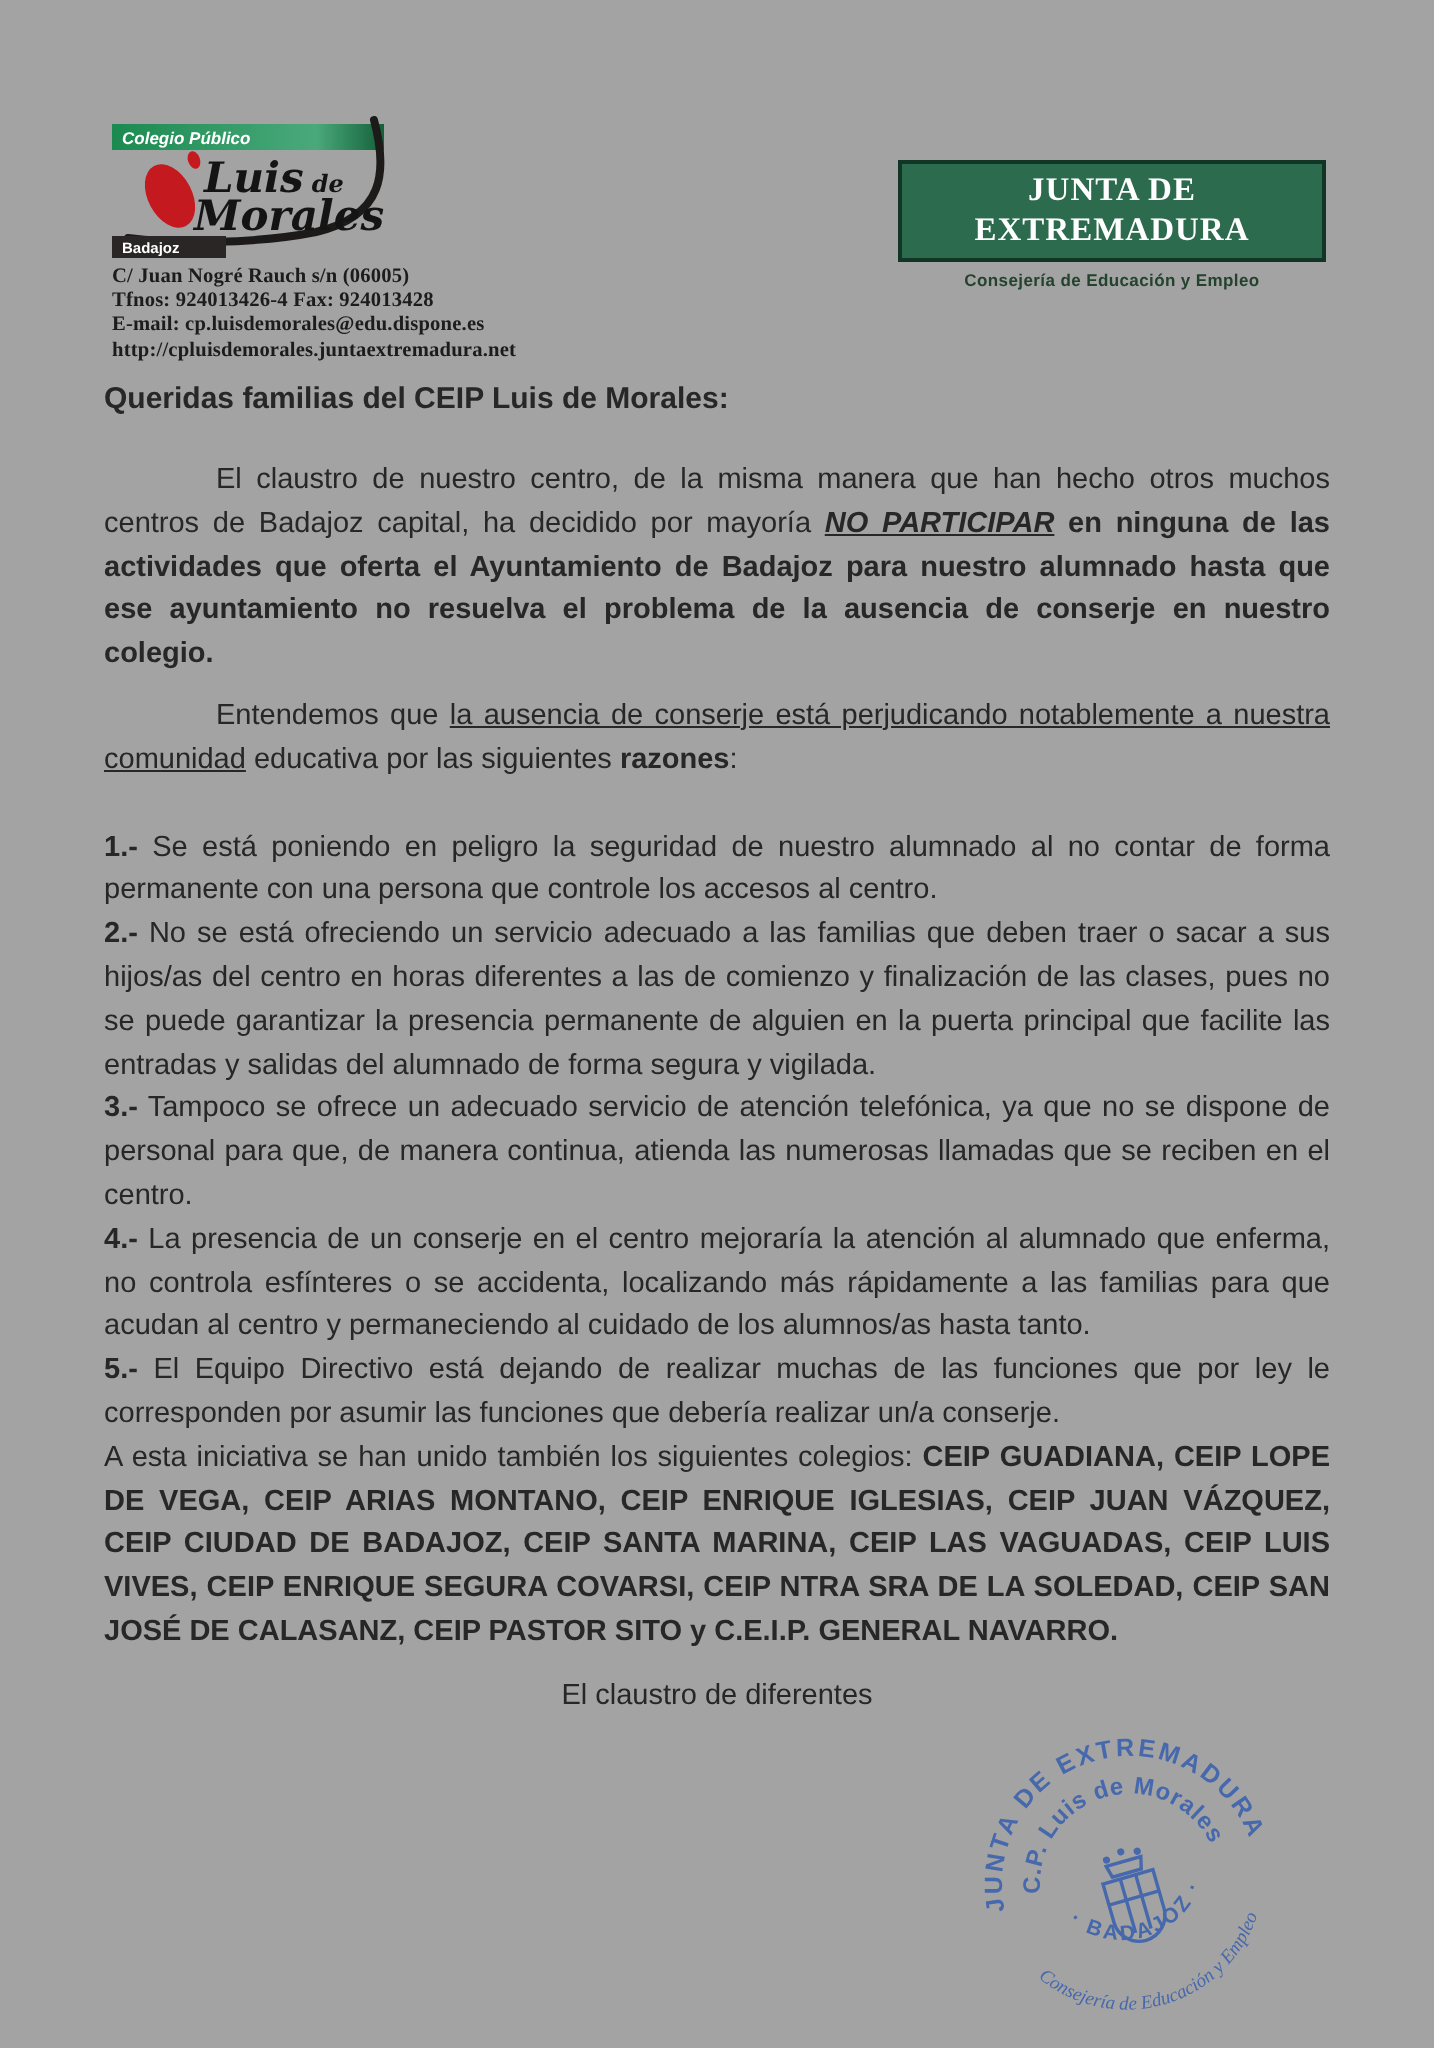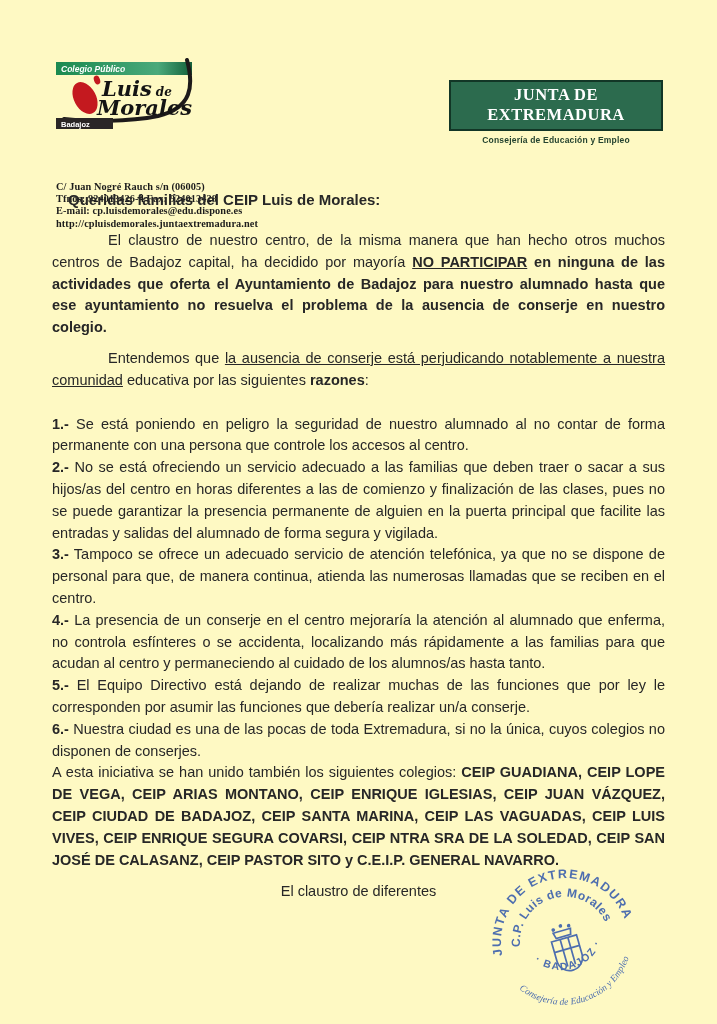--- a/index.html
+++ b/index.html
@@ -1,44 +1,44 @@
 <!DOCTYPE html>
 <html><head>
 <meta charset="utf-8">
 <style>
   html,body{margin:0;padding:0;background:#fbfaf9;}
   .page{
     position:relative;width:717px;height:1024px;margin:0 auto;
-    background:#fef9c3;overflow:hidden;
+    background:#a3a3a3;overflow:hidden;
     font-family:"Liberation Sans",sans-serif;color:#272727;
   }
   
   .school-logo{position:absolute;left:54px;top:58px;}
   .junta-logo{position:absolute;left:449px;top:80px;width:214px;text-align:center;}
   .junta-box{
     background:#2c6b4e;border:2px solid #123626;color:#fff;
     font-family:"Liberation Serif",serif;font-weight:bold;
     font-size:16.5px;letter-spacing:0.5px;padding:3px 0 4px;
   }
   .junta-sub{
     margin-top:4px;font-family:"Liberation Sans",sans-serif;font-weight:bold;
     font-size:8.5px;color:#24432f;letter-spacing:0.2px;
   }
   .contact{
     position:absolute;left:56px;top:133px;
     font-family:"Liberation Serif",serif;font-weight:bold;
-    font-size:10.3px;line-height:12.2px;color:#1c1c1c;letter-spacing:0.1px;margin-top:48px;
+    font-size:10.3px;line-height:12.2px;color:#1c1c1c;letter-spacing:0.1px;
   }
   
   .letter{position:absolute;left:52px;top:191px;width:613px;}
-  .salutation{font-weight:bold;font-size:15px;margin:0 16px 22px;}
+  .salutation{font-weight:bold;font-size:15px;margin:0 0 22px;}
   p.para{font-size:14.5px;line-height:21.8px;text-align:justify;margin:0 0 9px;}
   .indent{text-indent:56px;}
   .b{font-weight:bold;}
-  .bu{font-weight:bold;text-decoration:underline;}
+  .bu{font-weight:bold;text-decoration:underline;font-style:italic;}
   .u{text-decoration:underline;}
   .reasons{margin:22px 0 0;}
   .reasons p.para{margin:0;}
   .closing{margin-top:22px;}
   .sig{
     margin-top:9px;width:100%;text-align:center;
     font-size:14.5px;line-height:23px;
   }
   .sig .date-line{letter-spacing:0.2px;}
   
@@ -93,21 +93,20 @@
     <p class="para indent"><span>El claustro de nuestro centro, de la misma manera que han hecho otros muchos centros de Badajoz capital, ha decidido por mayoría </span><span class="bu">NO PARTICIPAR</span><span class="b"> en ninguna de las actividades que oferta el Ayuntamiento de Badajoz para nuestro alumnado hasta que ese ayuntamiento no resuelva el problema de la ausencia de conserje en nuestro colegio.</span></p>
 
     <p class="para indent"><span>Entendemos que </span><span class="u">la ausencia de conserje está perjudicando notablemente a nuestra comunidad</span><span> educativa por las siguientes </span><span class="b">razones</span><span>:</span></p>
 
     <div class="reasons">
       <p class="para"><span class="b">1.-</span> <span>Se está poniendo en peligro la seguridad de nuestro alumnado al no contar de forma permanente con una persona que controle los accesos al centro.</span></p>
       <p class="para"><span class="b">2.-</span> <span>No se está ofreciendo un servicio adecuado a las familias que deben traer o sacar a sus hijos/as del centro en horas diferentes a las de comienzo y finalización de las clases, pues no se puede garantizar la presencia permanente de alguien en la puerta principal que facilite las entradas y salidas del alumnado de forma segura y vigilada.</span></p>
       <p class="para"><span class="b">3.-</span> <span>Tampoco se ofrece un adecuado servicio de atención telefónica, ya que no se dispone de personal para que, de manera continua, atienda las numerosas llamadas que se reciben en el centro.</span></p>
       <p class="para"><span class="b">4.-</span> <span>La presencia de un conserje en el centro mejoraría la atención al alumnado que enferma, no controla esfínteres o se accidenta, localizando más rápidamente a las familias para que acudan al centro y permaneciendo al cuidado de los alumnos/as hasta tanto.</span></p>
       <p class="para"><span class="b">5.-</span> <span>El Equipo Directivo está dejando de realizar muchas de las funciones que por ley le corresponden por asumir las funciones que debería realizar un/a conserje.</span></p>
-      <p class="para"><span class="b">6.-</span> <span>Nuestra ciudad es una de las pocas de toda Extremadura, si no la única, cuyos colegios no disponen de conserjes.</span></p>
     </div>
 
     <p class="para closing"><span>A esta iniciativa se han unido también los siguientes colegios: </span><span class="b">CEIP GUADIANA, CEIP LOPE DE VEGA, CEIP ARIAS MONTANO, CEIP ENRIQUE IGLESIAS, CEIP JUAN VÁZQUEZ, CEIP CIUDAD DE BADAJOZ, CEIP SANTA MARINA, CEIP LAS VAGUADAS, CEIP LUIS VIVES, CEIP ENRIQUE SEGURA COVARSI, CEIP NTRA SRA DE LA SOLEDAD, CEIP SAN JOSÉ DE CALASANZ, CEIP PASTOR SITO y C.E.I.P. GENERAL NAVARRO.</span></p>
 
     <div class="sig">
       <div>El claustro de diferentes</div>
     </div>
   </div>
 
   <div class="stamp">

